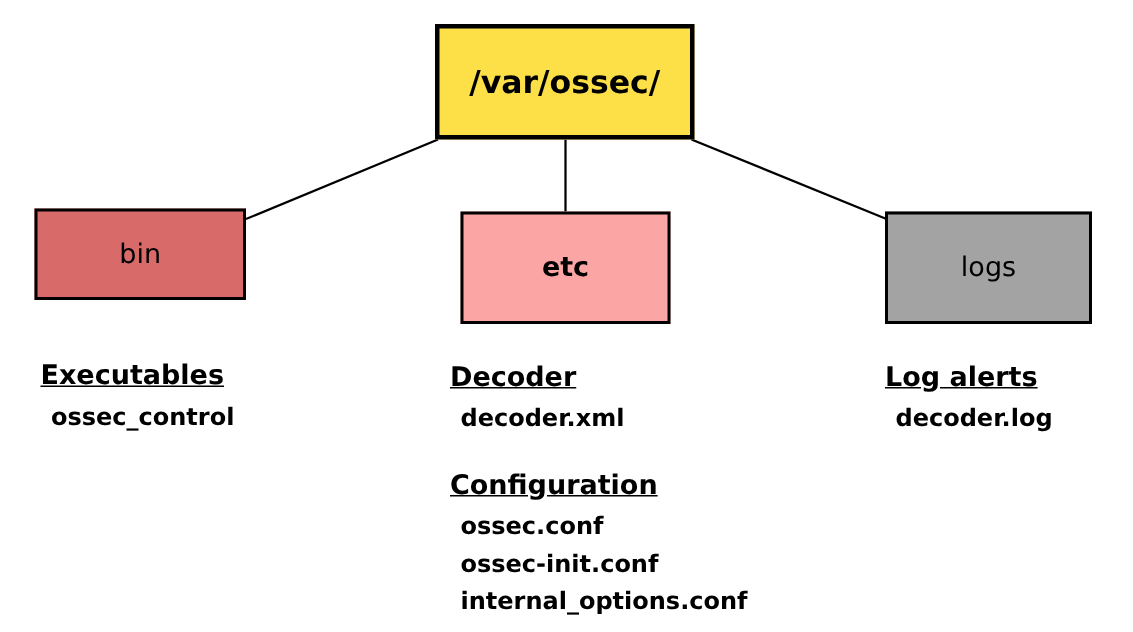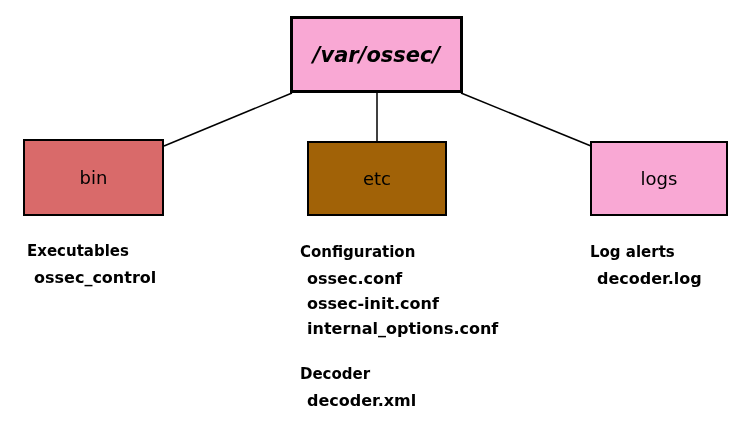--- a/index.html
+++ b/index.html
@@ -22,76 +22,76 @@
     align-items: center;
     justify-content: center;
     font-size: 18px;
   }
   .box.root {
     left: 290px; top: 16px; width: 173px; height: 77px;
     border-width: 3px;
     font-weight: bold;
     font-size: 21px;
   }
-  .box.bin  { left: 23px;  top: 139px; width: 141px; height: 77px; }
+  .box.bin  { left: 23px;  top: 139px; width: 141px; height: 61px; }
   .box.etc  { left: 307px; top: 141px; width: 140px; height: 75px; }
   .box.logs { left: 590px; top: 141px; width: 138px; height: 75px; }
 
   .col { position: absolute; font-size: 16px; line-height: 25px; }
   .col-bin  { left: 27px;  top: 240px; }
   .col-etc  { left: 300px; top: 241px; }
   .col-logs { left: 590px; top: 241px; }
   .section + .section { margin-top: 22px; }
-  .heading { font-weight: bold; font-size: 15px; line-height: 22px; margin-bottom: 3px; }
+  .heading { font-weight: bold; font-size: 18px; line-height: 22px; margin-bottom: 3px; text-decoration: underline; }
   .file { padding-left: 7px; font-weight: bold; }
 </style>
 </head>
 <body>
 
 <div class="diagram">
 
   <svg class="connectors" viewBox="0 0 755 421">
     <line x1="292" y1="93" x2="164" y2="146"></line>
     <line x1="377" y1="93" x2="377" y2="141"></line>
     <line x1="461" y1="93" x2="591" y2="146"></line>
   </svg>
 
-  <div class="box root" style="background-color: #f9a8d4; font-style: italic;">
+  <div class="box root" style="background-color: #fde047;">
     <span>/var/ossec/</span>
   </div>
 
   <div class="box bin" style="background-color: rgb(217, 106, 106);">
     <span>bin</span>
   </div>
 
-  <div class="box etc" style="background-color: #a16207;">
+  <div class="box etc" style="background-color: #fca5a5; font-weight: bold;">
     <span>etc</span>
   </div>
 
-  <div class="box logs" style="background-color: #f9a8d4;">
+  <div class="box logs" style="background-color: #a3a3a3;">
     <span>logs</span>
   </div>
 
   <div class="col col-bin">
     <div class="section">
       <div class="heading">Executables</div>
       <div class="file">ossec_control</div>
     </div>
   </div>
 
   <div class="col col-etc">
     <div class="section">
+      <div class="heading">Decoder</div>
+      <div class="file">decoder.xml</div>
+    </div>
+    <div class="section">
       <div class="heading">Configuration</div>
       <div class="file">ossec.conf</div>
       <div class="file">ossec-init.conf</div>
       <div class="file">internal_options.conf</div>
-    </div>
-    <div class="section">
-      <div class="heading">Decoder</div>
-      <div class="file">decoder.xml</div>
     </div>
   </div>
 
   <div class="col col-logs">
     <div class="section">
       <div class="heading">Log alerts</div>
       <div class="file">decoder.log</div>
     </div>
   </div>
 

